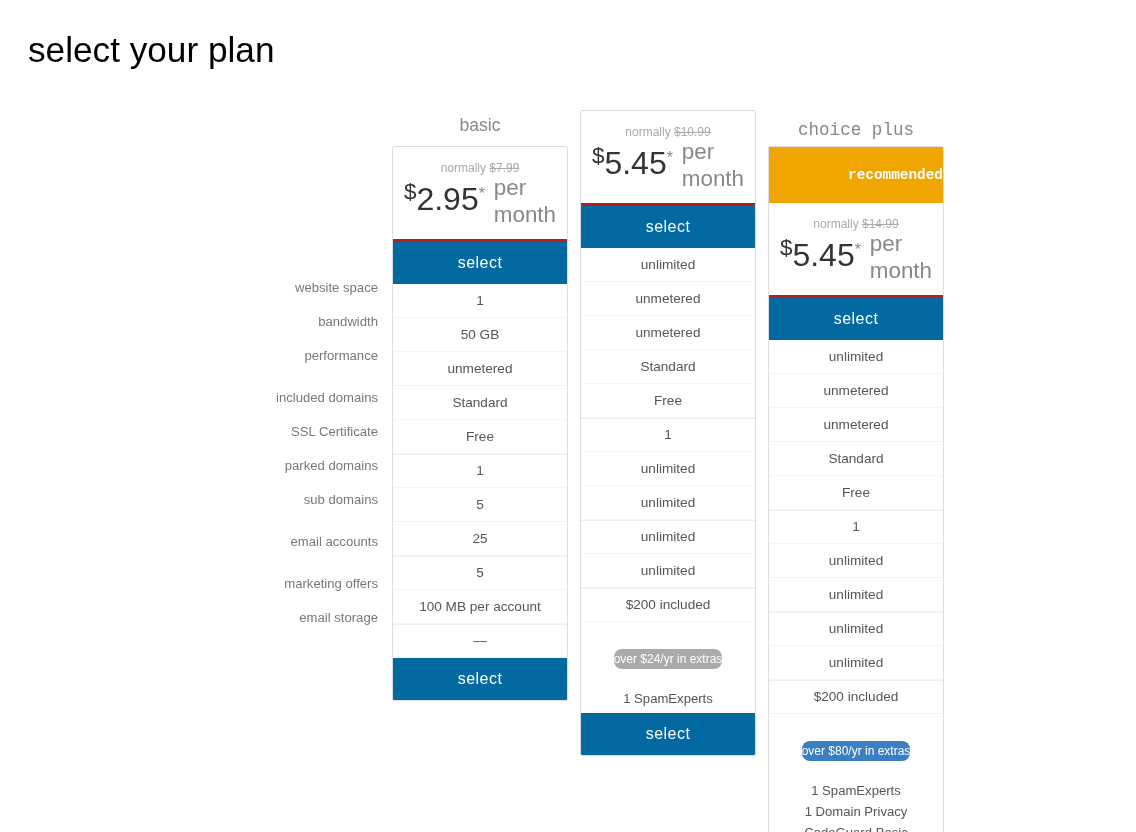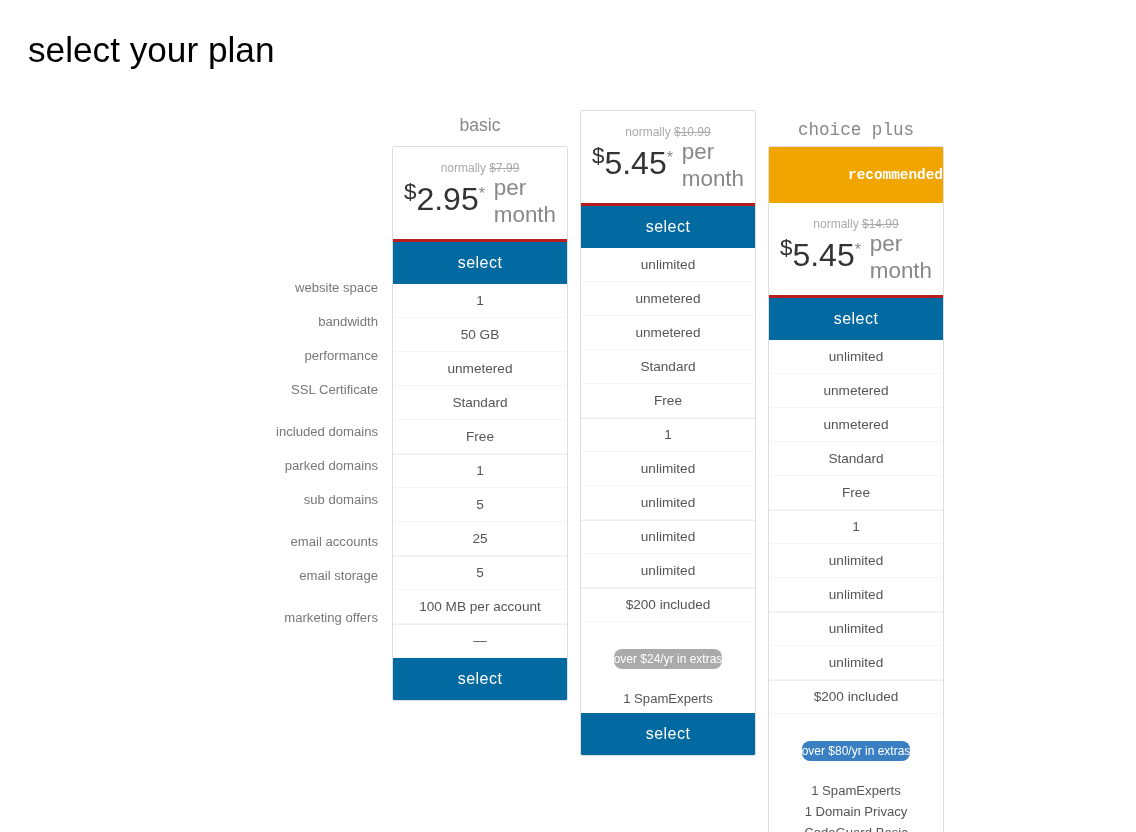--- a/index.html
+++ b/index.html
@@ -183,27 +183,27 @@
 <body>
 
 <h1>select your plan</h1>
 
 <div class="plans-wrapper">
 
   <div class="plan-label-col">
     <div class="label-row">website space</div>
     <div class="label-row">bandwidth</div>
     <div class="label-row">performance</div>
+    <div class="label-row group-sep">included domains</div>
     <div class="label-row">SSL Certificate</div>
-    <div class="label-row group-sep">included domains</div>
     <div class="label-row">parked domains</div>
     <div class="label-row">sub domains</div>
     <div class="label-row group-sep">email accounts</div>
+    <div class="label-row group-sep">marketing offers</div>
     <div class="label-row">email storage</div>
-    <div class="label-row group-sep">marketing offers</div>
   </div>
 
   <div class="plans-container">
 
     <div class="plan-col">
       <div class="plan-name">basic</div>
       <div class="plan-card">
         <div class="price-section">
           <div class="normally">
             <span>normally</span> <s>$7.99</s>

